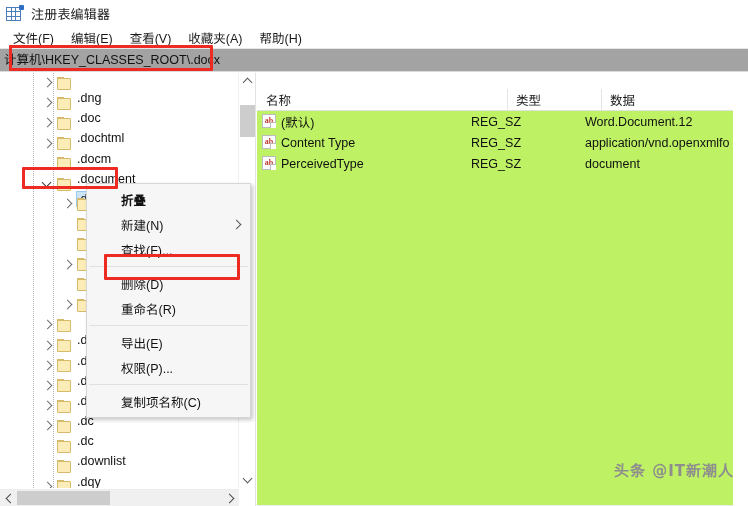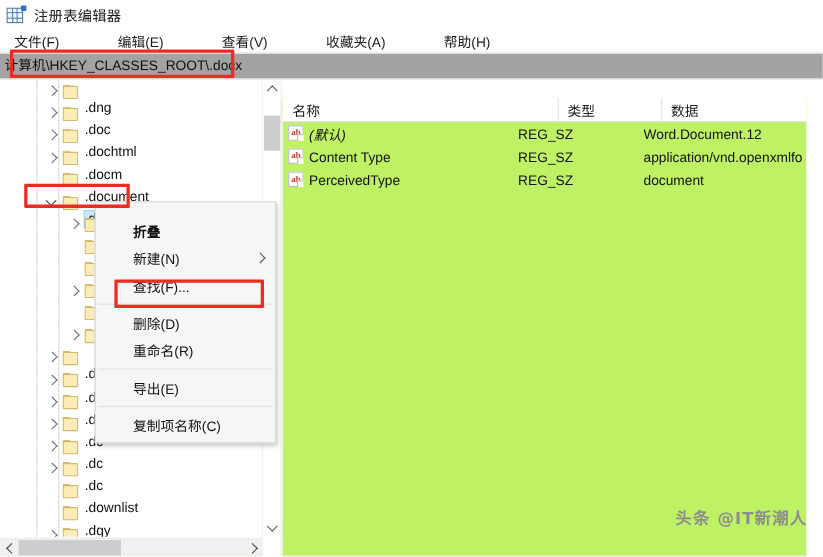--- a/index.html
+++ b/index.html
@@ -64,21 +64,20 @@
   
   .menubar {
     position: absolute;
     left: 0; top: 27px;
     width: 715px; height: 21px;
     background: #ffffff;
     display: flex;
     align-items: center;
     padding-left: 5px;
     box-sizing: border-box;
-    gap: 36px;
   }
   .menubar .mi {
     font-size: 12.5px;
     color: #1a1a1a;
     padding: 2px 9px 2px 8px;
     cursor: default;
     white-space: nowrap;
   }
 
   
@@ -350,21 +349,21 @@
   }
 
   
   .ctxmenu {
     position: absolute;
     left: 86px; top: 183px;
     width: 165px;
     background: #f6f6f6;
     border: 1px solid #d6d6d6;
     box-shadow: 2px 2px 4px rgba(0,0,0,.22);
-    padding: 13px 0 3px 0;
+    padding: 3px 0 3px 0;
     box-sizing: border-box;
     z-index: 40;
   }
   .ctx-item {
     position: relative;
     height: 25px;
     display: flex;
     align-items: center;
     font-size: 12.5px;
     color: #121212;
@@ -700,21 +699,21 @@
 
     <div class="list-panel">
       <div class="list-header">
         <div class="col-head first" style="left:0px;width:205px;">名称</div>
         <div class="col-head" style="left:205px;width:114px;margin-left:45px;">类型</div>
         <div class="col-head" style="left:319px;width:172px;margin-left:25px;">数据</div>
       </div>
       <div class="list-rows" id="list-rows">
           <div class="list-row">
             <span class="abicon">ab</span>
-            <span class="cell" style="left: 24px; width: 179px; font-style: italic;">(默认)</span>
+            <span class="cell" style="left: 24px; width: 179px;">(默认)</span>
             <span class="cell" style="left: 214px; width: 104px;">REG_SZ</span>
             <span class="cell" style="left: 328px; width: 168px;">Word.Document.12</span>
           </div>
           <div class="list-row">
             <span class="abicon">ab</span>
             <span class="cell" style="left: 24px; width: 179px;">Content Type</span>
             <span class="cell" style="left: 214px; width: 104px;">REG_SZ</span>
             <span class="cell" style="left: 328px; width: 168px;">application/vnd.openxmlfo</span>
           </div>
           <div class="list-row">
@@ -750,20 +749,23 @@
       <div class="ctx-item">
         <span>删除(D)</span>
       </div>
       <div class="ctx-item">
         <span>重命名(R)</span>
       </div>
       <div class="ctx-sep"></div>
       <div class="ctx-item">
         <span>导出(E)</span>
       </div>
+      <div class="ctx-item">
+        <span>权限(P)...</span>
+      </div>
       <div class="ctx-sep"></div>
       <div class="ctx-item">
         <span>复制项名称(C)</span>
       </div>
     </div>
 
   <div class="redbox" id="redbox-address" style="border-color: rgb(238, 43, 35);"></div>
   <div class="redbox" id="redbox-node" style="border-color: rgb(238, 43, 35);"></div>
   <div class="redbox" id="redbox-delete" style="border-color: rgb(238, 43, 35);"></div>
 

